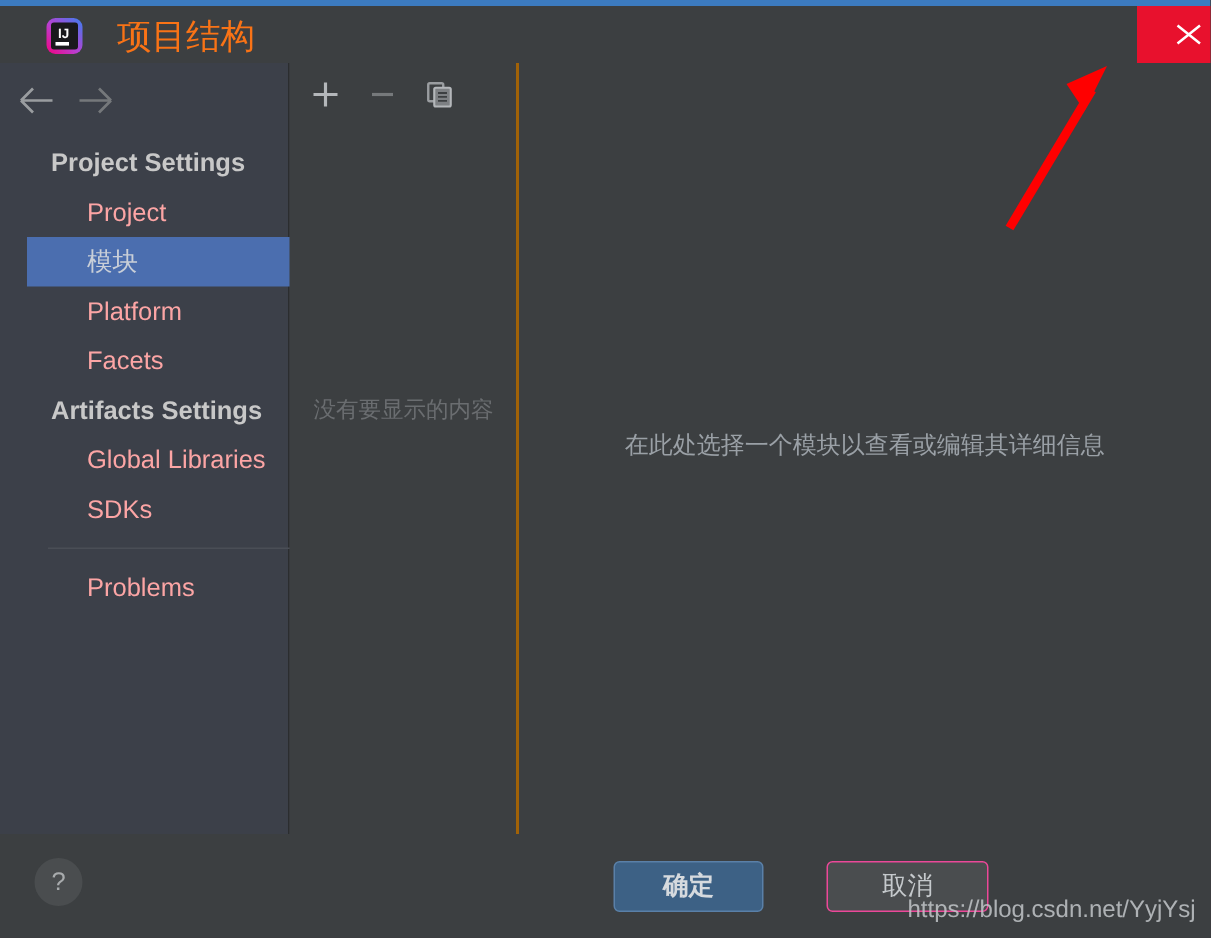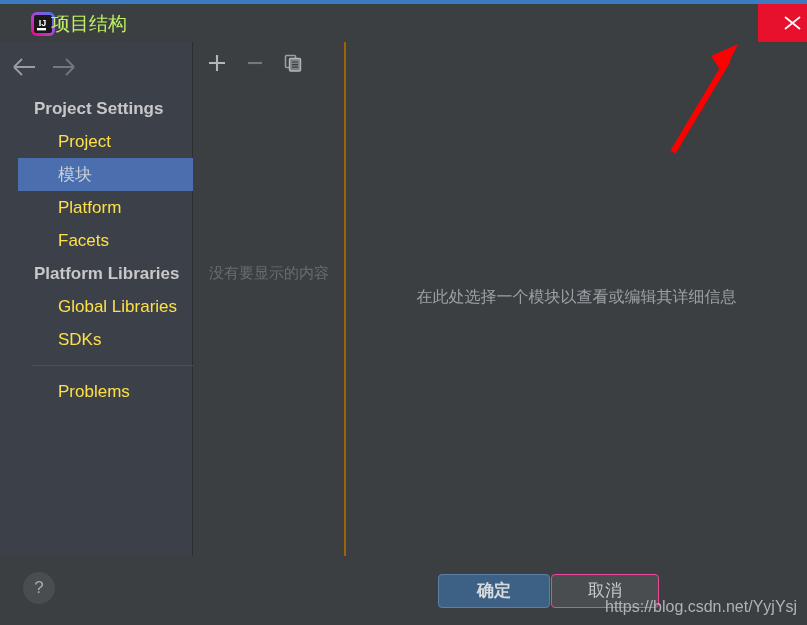--- a/index.html
+++ b/index.html
@@ -32,23 +32,23 @@
     background: #3c3f41;
     margin-left: 20px;
   }
   .app-logo {
     position: absolute;
     left: 10px; top: 7px;
     width: 26px; height: 26px;
   }
   .title-text {
     position: absolute;
-    left: 31px; top: 6px;
-    font-size: 19px;
-    color: #bef264;
+    left: 58px; top: 6px;
+    font-size: 23px;
+    color: #f97316;
     line-height: 28px;
     white-space: nowrap;
   }
   .close-button {
     position: absolute;
     right: 0; top: 0;
     width: 69px; height: 38px;
     background: #e8112d;
     cursor: pointer;
   }
@@ -97,21 +97,21 @@
     font-size: 17px;
     font-weight: bold;
     color: #c8c8c8;
     white-space: nowrap;
   }
   .nav-item {
     height: 33px;
     line-height: 33px;
     padding-left: 40px;
     font-size: 17px;
-    color: #fde047;
+    color: #fca5a5;
     white-space: nowrap;
     cursor: pointer;
   }
   .nav-item.selected {
     background: #4b6eaf;
     color: #c9cfd8;
   }
   .nav-divider {
     margin: 9px 14px 9px 14px;
     height: 1px;
@@ -194,22 +194,22 @@
     height: 34px;
     border-radius: 4px;
     font-size: 17px;
     line-height: 32px;
     text-align: center;
     box-sizing: border-box;
     white-space: nowrap;
     cursor: pointer;
   }
   .btn-ok {
-    left: 438px;
-    width: 112px;
+    left: 409px;
+    width: 100px;
     background: #3d6185;
     border: 1px solid #5a80a8;
     color: #d6dade;
     font-weight: bold;
   }
   .btn-cancel {
     left: 551px;
     width: 108px;
     background: #4a4d4f;
     border: 1px solid #ec4899;
@@ -288,21 +288,21 @@
         </svg>
       </span>
     </div>
 
     <div class="nav-list">
       <div class="nav-group">Project Settings</div>
       <div class="nav-item">Project</div>
       <div class="nav-item selected">模块</div>
       <div class="nav-item">Platform</div>
       <div class="nav-item">Facets</div>
-      <div class="nav-group">Platform Libraries</div>
+      <div class="nav-group">Artifacts Settings</div>
       <div class="nav-item">Global Libraries</div>
       <div class="nav-item">SDKs</div>
       <div class="nav-divider"></div>
       <div class="nav-item">Problems</div>
     </div>
   </div>
 
   <div class="middle">
     <div class="middle-toolbar">
       <span class="tool-btn tool-add">

